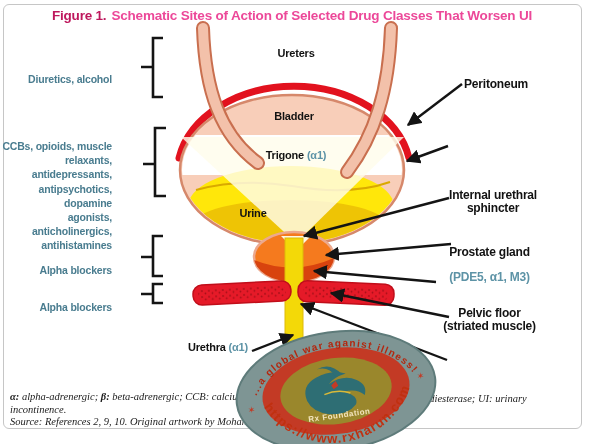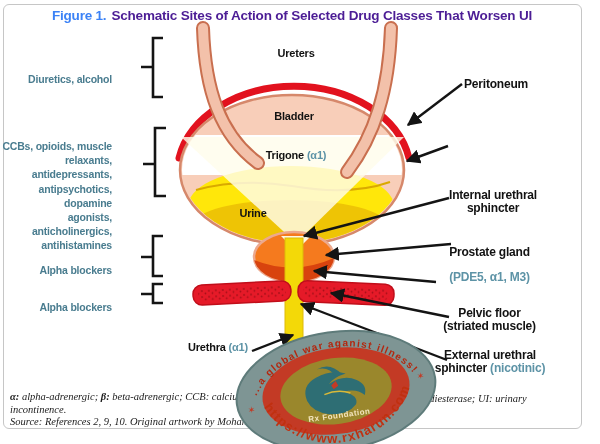--- a/index.html
+++ b/index.html
@@ -2,22 +2,22 @@
 <html><head>
 <meta charset="utf-8">
 <style>
   html,body { margin:0; padding:0; background:#fff; }
   .canvas { position:relative; width:600px; height:444px; overflow:hidden; background:#fff;
             font-family:"Liberation Sans",sans-serif; }
   .frame { position:absolute; left:3px; top:4px; width:577px; height:423px;
            border:1px solid #C6C6C6; border-radius:6px; }
   .title { position:absolute; left:0; top:8px; width:584px; text-align:center;
            font-size:13.5px; font-weight:bold; letter-spacing:-0.2px; }
-  .title .pfx { color:#3b82f6;text-align:right; }
-  .title .main { color:#4c1d95; margin-left:5px; }
+  .title .pfx { color:#be185d;text-align:right; }
+  .title .main { color:#ec4899; margin-left:5px; }
   .llabel { position:absolute; left:0; width:112px; text-align:right; color:#497C8F;
             font-weight:bold; font-size:10.5px; line-height:14.2px; letter-spacing:-0.2px;
             white-space:pre-line;margin-top:13px; }
   .alabel { position:absolute; color:#121212; font-weight:bold; font-size:11px;
             letter-spacing:-0.2px; }
   .center { text-align:center; }
   .right  { text-align:right; }
   .rec { color:#5D93A6; }
   .rlabel { position:absolute; color:#121212; font-weight:bold; font-size:12px;
             line-height:12.6px; letter-spacing:-0.2px; text-align:center; white-space:pre-line; }
@@ -172,18 +172,14 @@
 
   <div class="rlabel" style="left:432px; top:233px; width:115px;">
     <span>Prostate gland</span><br>
     <span class="rec">(PDE5, α1, M3)</span>
   </div>
 
 
   <div class="rlabel" style="left:432px; top:307px; width:115px;">Pelvic floor
 (striated muscle)</div>
 
-  <div class="rlabel" style="left:426px; top:349px; width:128px; white-space:normal;">
-    <span>External urethral</span><br>
-    <span>sphincter</span> <span class="rec">(nicotinic)</span>
-  </div>
 
 </div>
 
 </body></html>

